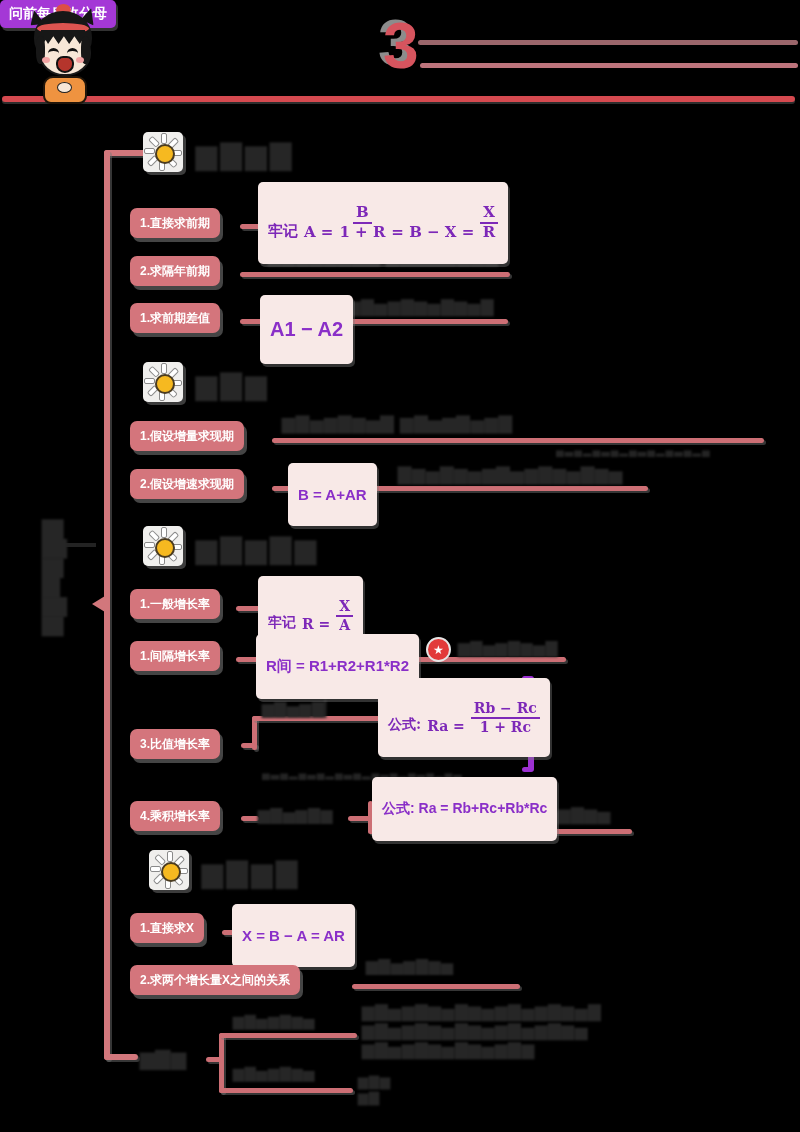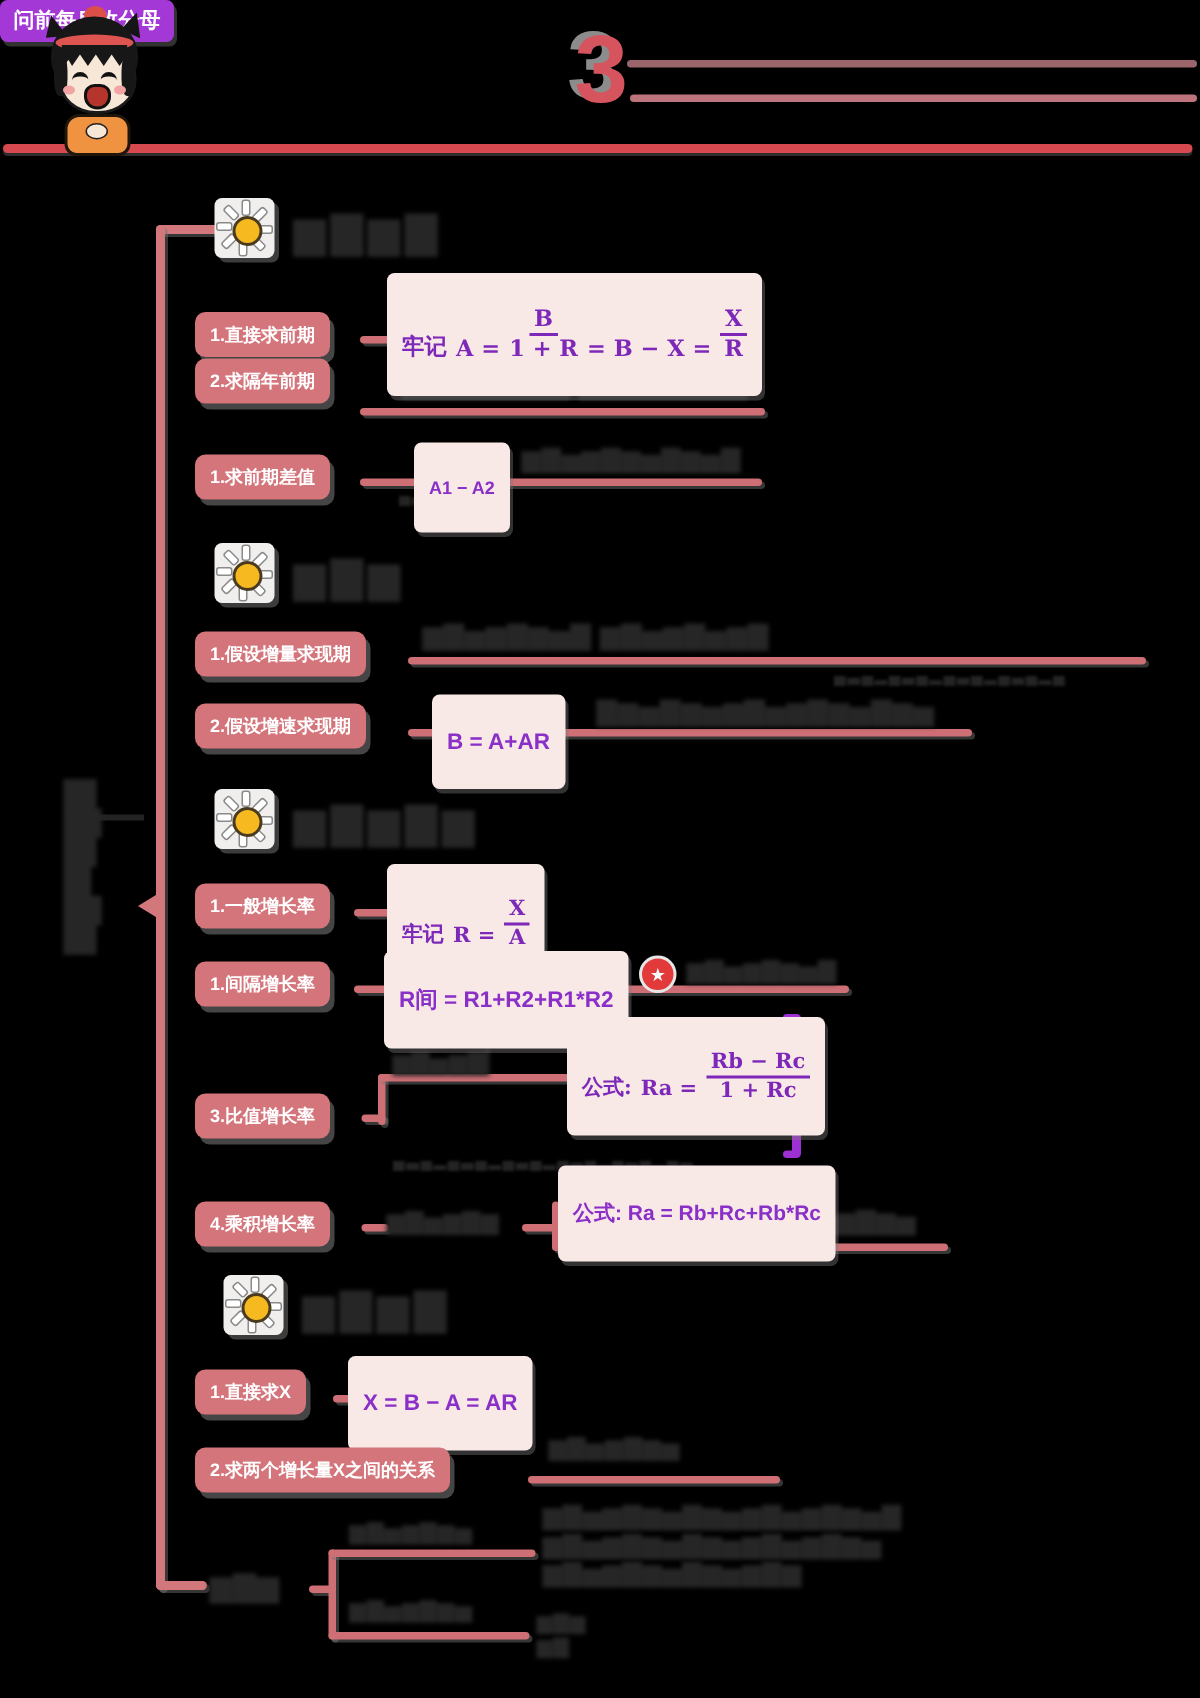--- a/index.html
+++ b/index.html
@@ -148,26 +148,26 @@
     </span>
     <span>= B − X =</span>
     <span class="frac">
       <span class="num">X</span>
       <span class="den">R</span>
     </span>
   </div>
   <div class="ublob" style="left:264px;top:228px">▄▃▄▂▄▃▄▄▃▄▂▄▃▄▂▄▃▄</div>
 
   <div class="uline" style="left:240px;top:272px;width:270px"></div>
-  <div class="btn" style="left:130px;top:239px">2.求隔年前期</div>
+  <div class="btn" style="left:130px;top:256px">2.求隔年前期</div>
   <div class="ob" style="left:268px;top:247px;font-size:17px">▆▇▅▆▇▆▅▆ ▇▆▅▇▆▅▆▇</div>
 
   <div class="uline" style="left:240px;top:319px;width:268px"></div>
   <div class="btn" style="left:130px;top:303px">1.求前期差值</div>
-  <div class="fbox sans" style="left:276px;top:295px;font-size:12px">A1 − A2</div>
+  <div class="fbox sans" style="left:260px;top:295px;font-size:20px">A1 − A2</div>
   <div class="ob" style="left:348px;top:298px;font-size:16px">▆▇▅▆▇▆▅▇▆▅▇</div>
   <div class="ublob" style="left:266px;top:324px">▄▃▄▂▄</div>
 
   <div class="sun" style="left:142px;top:360px">
     <span class="sun-card"></span>
     <span class="ray r1"></span>
       <span class="ray r2"></span>
     <span class="ray r3"></span>
       <span class="ray r4"></span>
     <span class="ray r5"></span>

